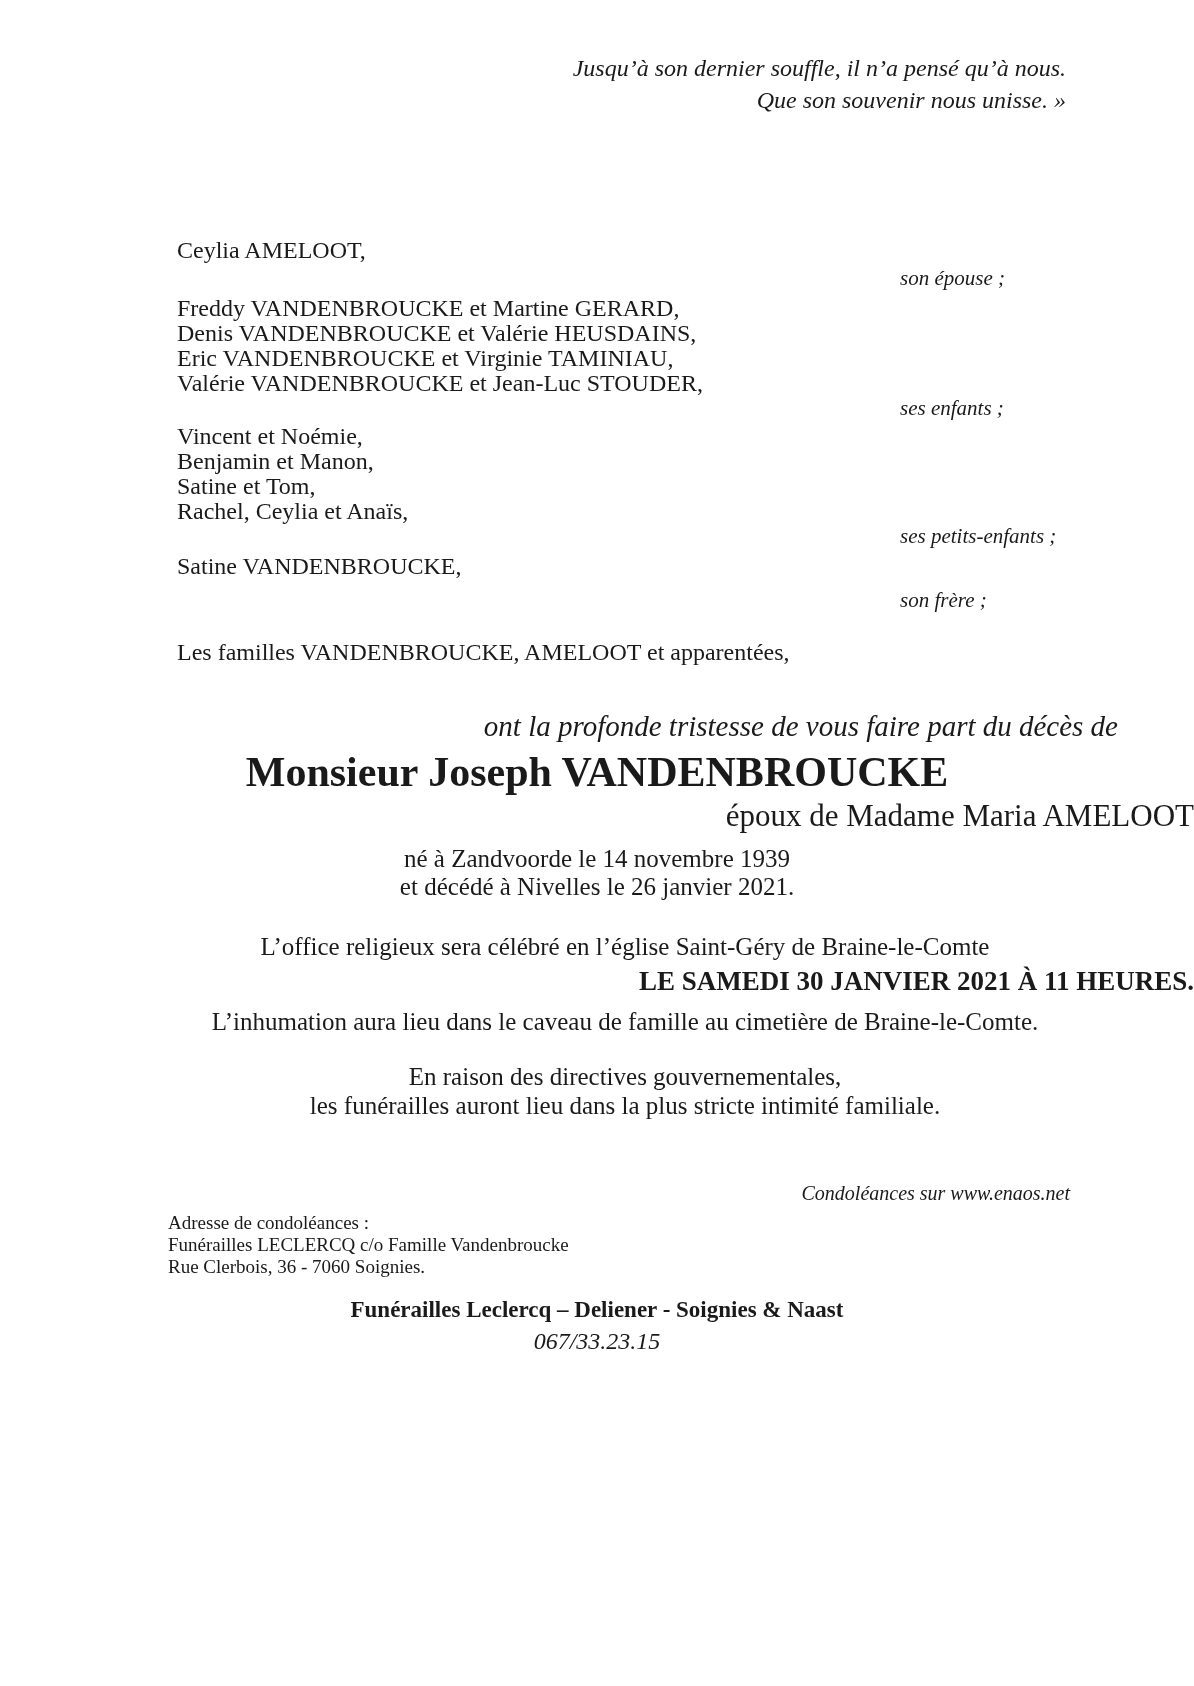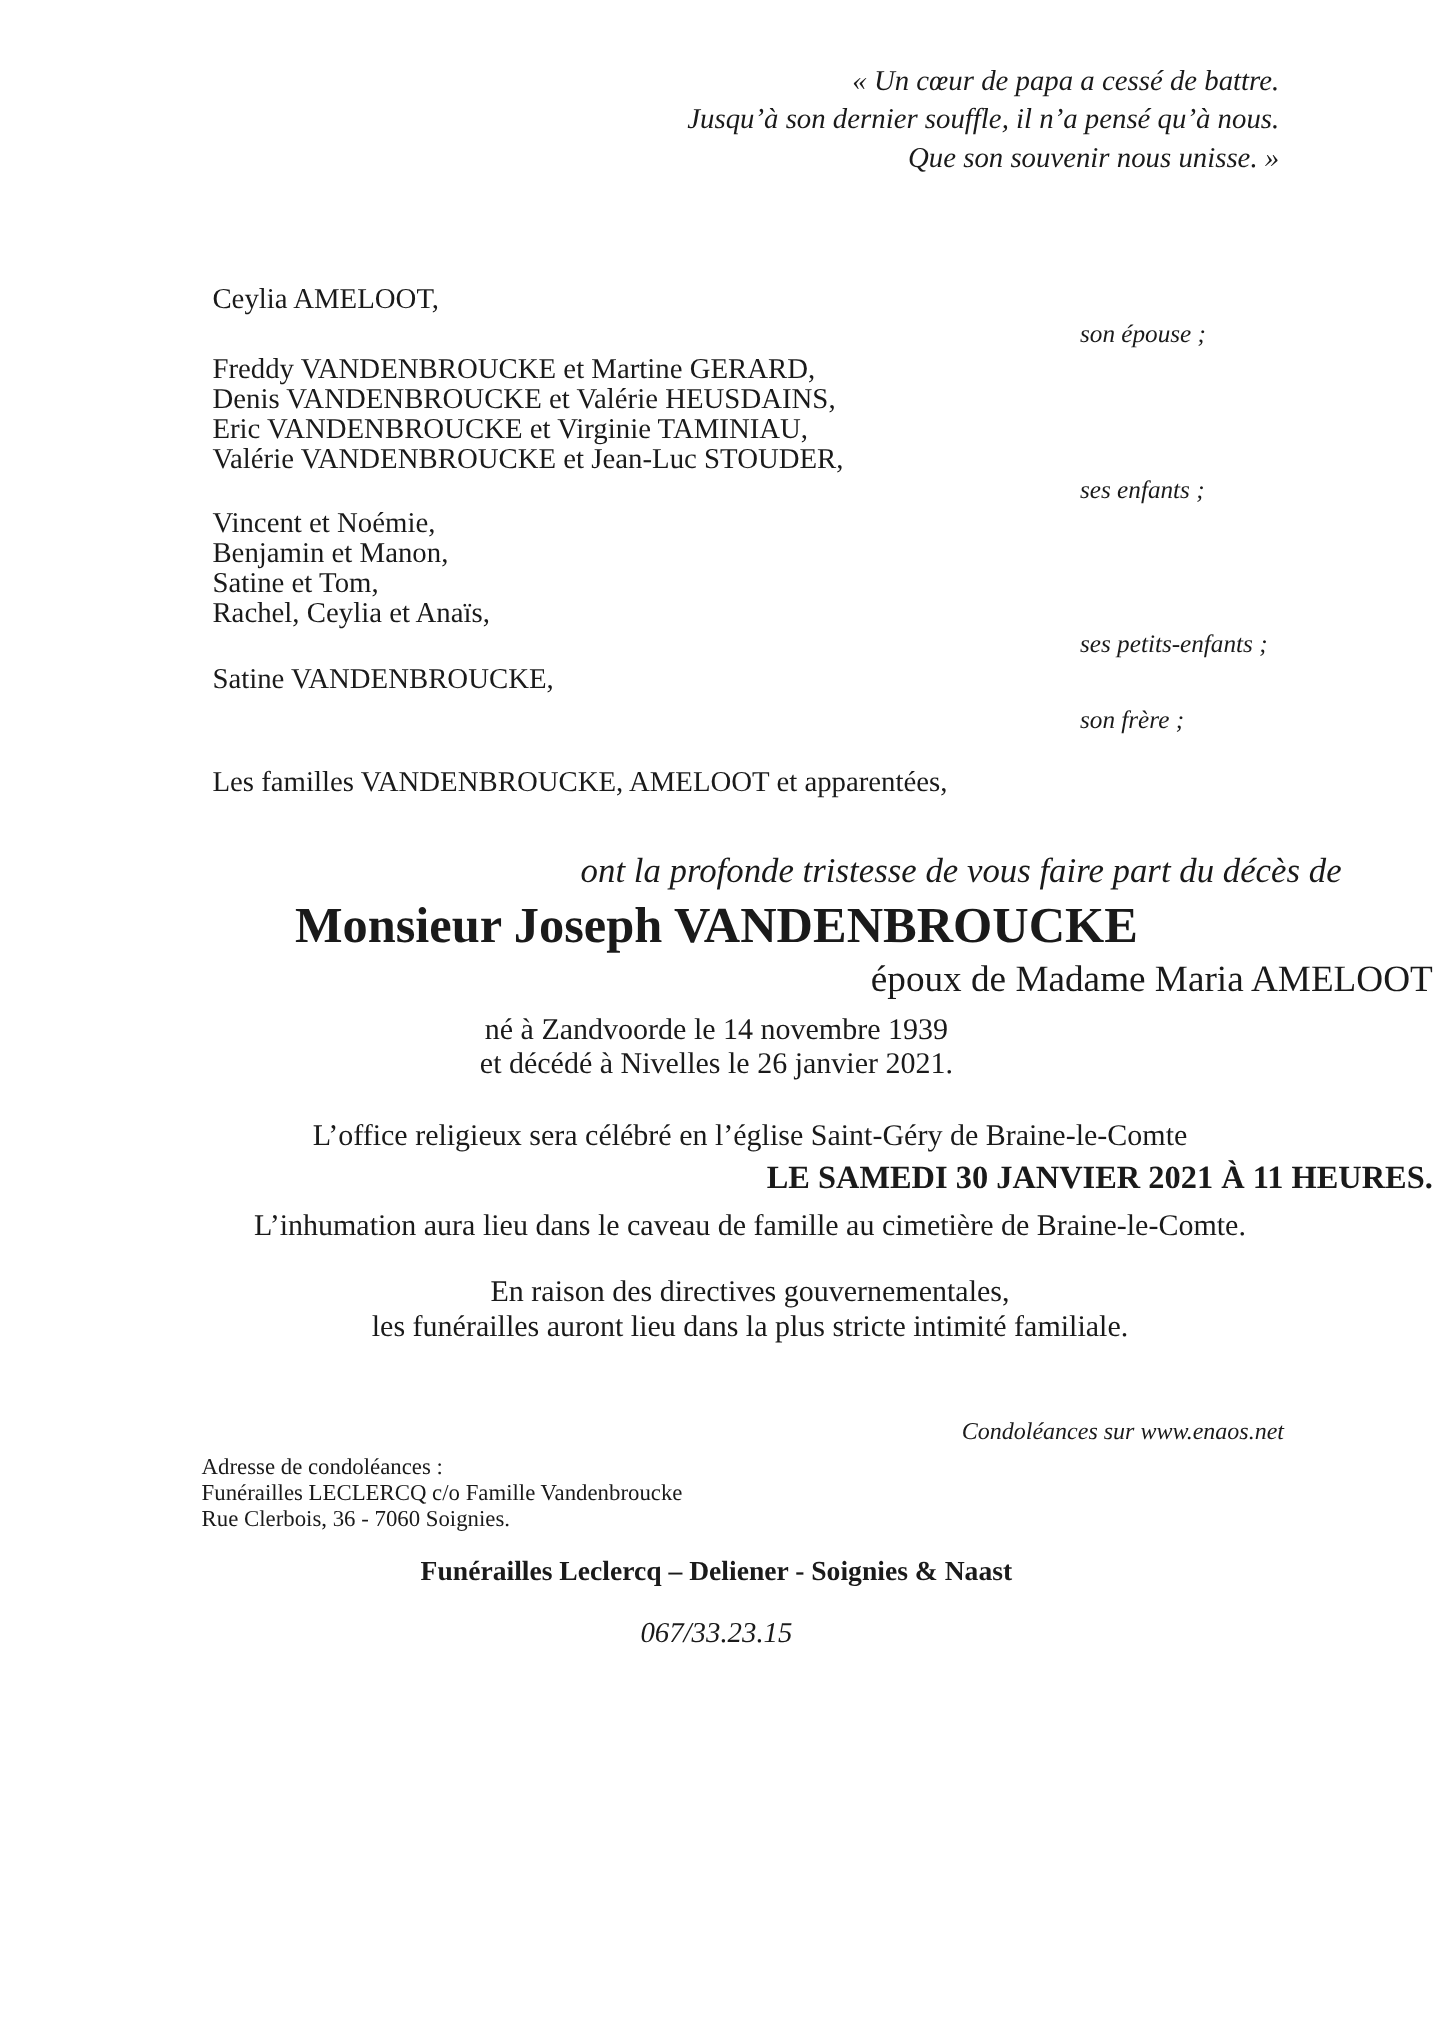--- a/index.html
+++ b/index.html
@@ -98,28 +98,26 @@
     top: 1297px;
     text-align: center;
     font-weight: bold;
     font-size: 23px;
   }
   .footer-phone {
     top: 1328px;
     text-align: center;
     font-style: italic;
     font-size: 24px;
-    margin-top: 20px;
   }
 </style>
 </head>
 <body>
 
 <div class="abs epigraph multi-line">
-  <div>« Un cœur de papa a cessé de battre.</div>
   <div>Jusqu’à son dernier souffle, il n’a pensé qu’à nous.</div>
   <div>Que son souvenir nous unisse. »</div>
 </div>
 
 <div class="name-line" style="top:238px">Ceylia AMELOOT,</div>
 <div class="relation-label" style="top:266px">son épouse ;</div>
 
 <div class="name-line" style="top:296px">Freddy VANDENBROUCKE et Martine GERARD,</div>
 <div class="name-line" style="top:321px">Denis VANDENBROUCKE et Valérie HEUSDAINS,</div>
 <div class="name-line" style="top:346px">Eric VANDENBROUCKE et Virginie TAMINIAU,</div>

